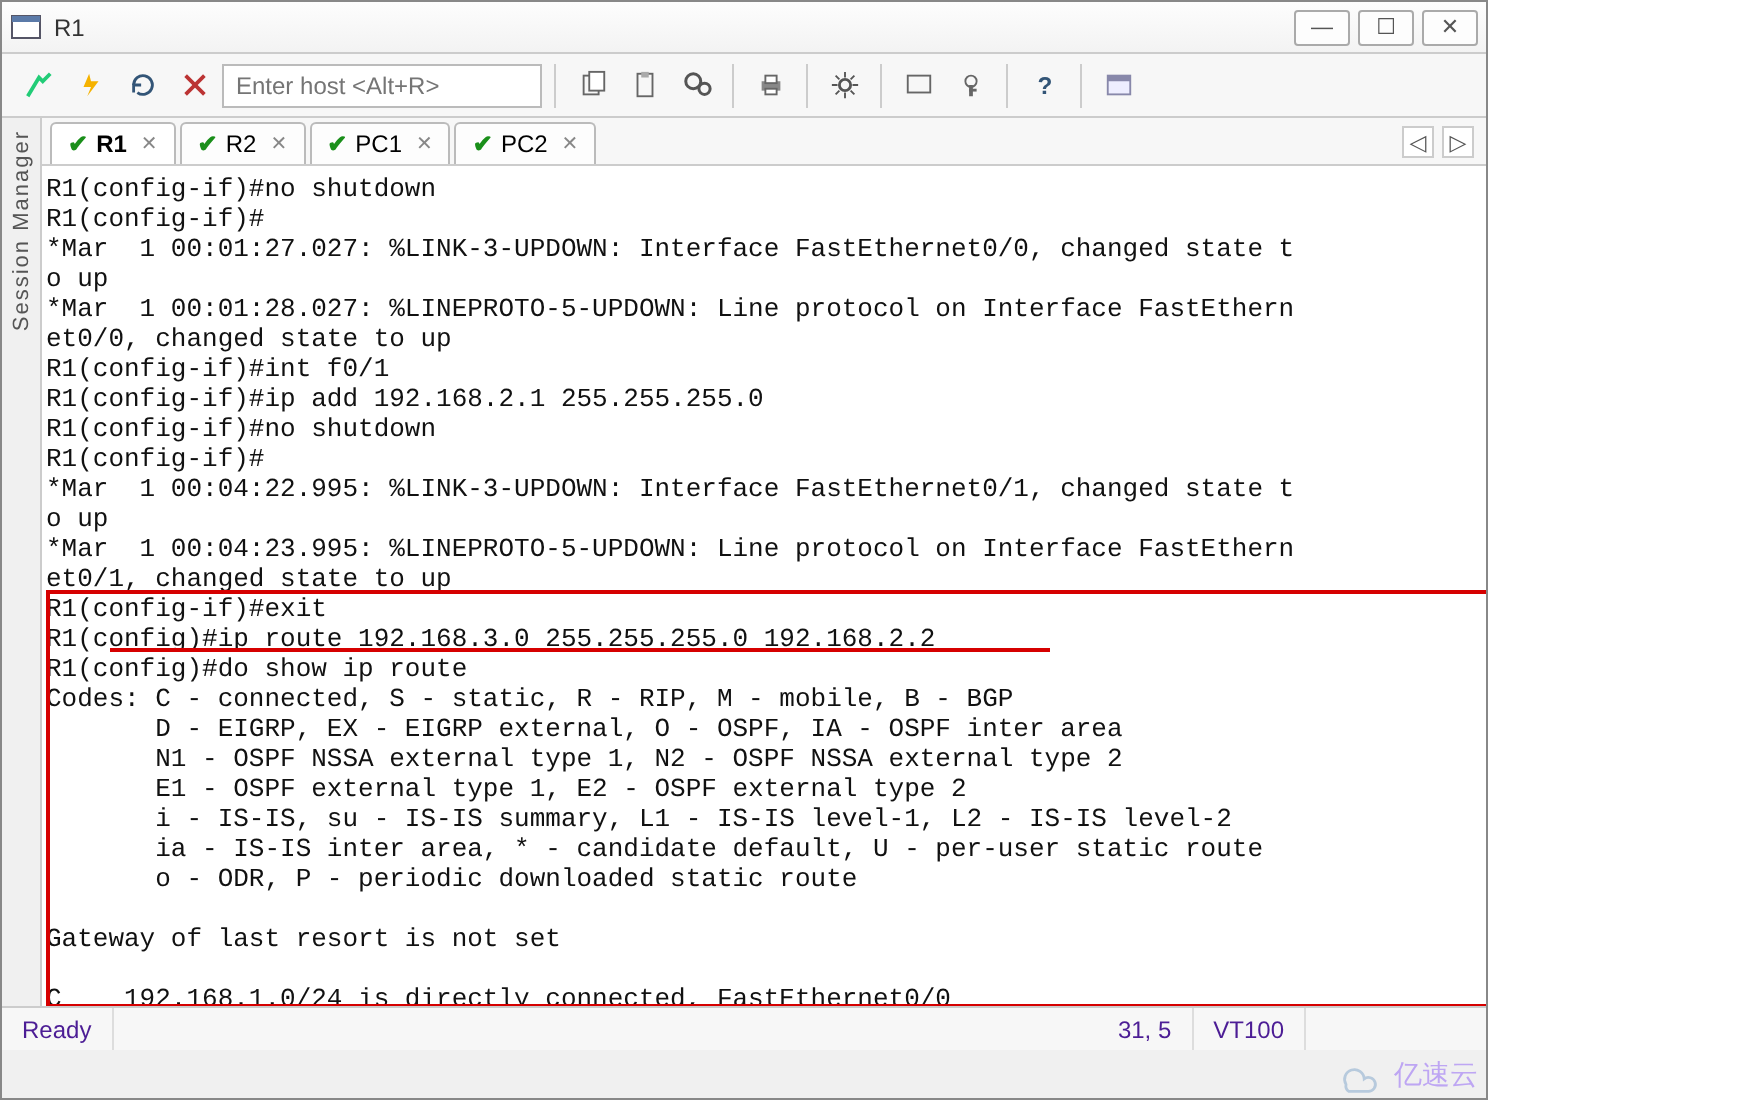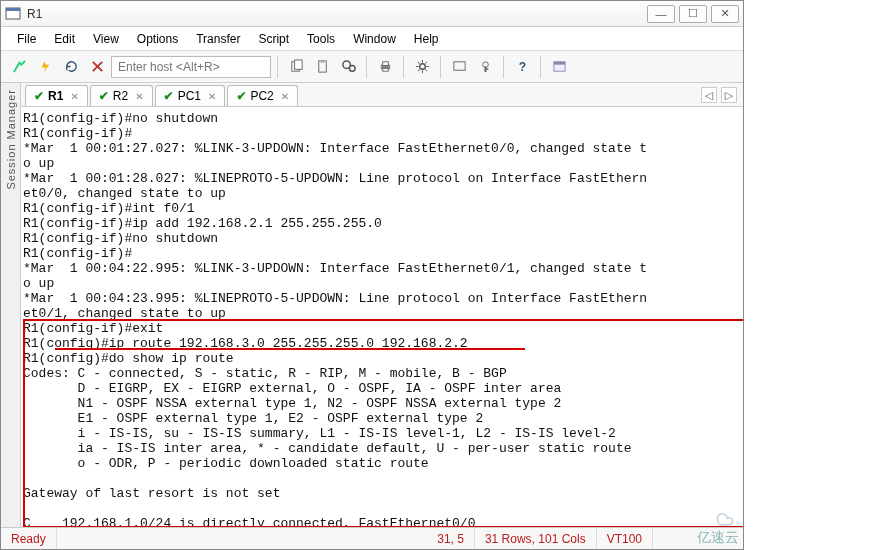--- a/index.html
+++ b/index.html
@@ -50,26 +50,26 @@
 .term{ position:absolute; inset:0; overflow-y:scroll; padding:4px 8px 4px 2px; font-family: "Courier New", monospace; font-size:13px; line-height:15px; white-space:pre; color:#111;}
 .term::-webkit-scrollbar{width:17px;}
 .term::-webkit-scrollbar-track{background:#f0f0f0;border-left:1px solid #ddd;}
 .term::-webkit-scrollbar-thumb{background:#cdcdcd;border:1px solid #aaa;}
 
 
 .redbox{ position:absolute; border:2px solid #d60000; pointer-events:none;}
 .redline{ position:absolute; height:2px; background:#d60000; pointer-events:none;}
 
 
-.statusbar{ height:22px; border-top:1px solid #ccc; background:#f7f7f7; display:flex; align-items:center; font-size:12px; color:#b91c1c;}
+.statusbar{ height:22px; border-top:1px solid #ccc; background:#f7f7f7; display:flex; align-items:center; font-size:12px; color:#4c1d95;}
 .status-cell{ padding:0 10px; border-right:1px solid #ddd; height:100%; display:flex; align-items:center;}
 .status-spacer{flex:1;}
 
 
-.watermark{position:absolute;right:4px;bottom:2px;opacity:0.5;display:flex;align-items:flex-end;gap:3px;font-size:14px;color:#0f766e;pointer-events:none;flex-direction:column;}
+.watermark{position:absolute;right:4px;bottom:2px;opacity:0.5;display:flex;align-items:flex-start;gap:3px;font-size:14px;color:#8b5cf6;pointer-events:none;}
 .watermark svg{width:28px;height:18px;}
 </style>
 </head>
 <body>
 
 <div class="window">
 
   <div class="titlebar">
     <span class="app-icon">
       <svg viewBox="0 0 16 16">
@@ -84,31 +84,20 @@
         </div>
       <div class="win-btn">
           <span>☐</span>
         </div>
       <div class="win-btn">
           <span>✕</span>
         </div>
     </div>
   </div>
 
-  <div class="menubar">
-    <span class="menu-item">File</span>
-    <span class="menu-item">Edit</span>
-    <span class="menu-item">View</span>
-    <span class="menu-item">Options</span>
-    <span class="menu-item">Transfer</span>
-    <span class="menu-item">Script</span>
-    <span class="menu-item">Tools</span>
-    <span class="menu-item">Window</span>
-    <span class="menu-item">Help</span>
-  </div>
 
   <div class="toolbar">
     <div class="tb-btn">
         <svg viewBox="0 0 16 16">
           <path d="M2 14 L8 4 L10 6 L14 2" stroke="#2c7" fill="none" stroke-width="2"></path>
         </svg>
       </div>
     <div class="tb-btn">
         <svg viewBox="0 0 16 16">
           <path d="M7 2 L4 9 L8 9 L6 14 L12 6 L8 6 Z" fill="#f5b200"></path>
@@ -258,21 +247,20 @@
         <div class="redbox" style="left:2px; top:212px; width:830px; height:209px;"></div>
         <div class="redline" style="left:34px; top:241px; width:470px;"></div>
       </div>
     </div>
   </div>
 
   <div class="statusbar">
     <div class="status-cell">Ready</div>
     <div class="status-spacer"></div>
     <div class="status-cell">31, 5</div>
-    <div class="status-cell">31 Rows, 101 Cols</div>
     <div class="status-cell">VT100</div>
     <div style="width:90px;"></div>
   </div>
 
   <div class="watermark">
     <svg viewBox="0 0 40 24">
         <path d="M10 18a7 7 0 1 1 13-4 5 5 0 1 1 3 9H12a5 5 0 0 1-2-5z" fill="none" stroke="#7fa4c9" stroke-width="2"></path>
       </svg>
     <span>亿速云</span>
   </div>

